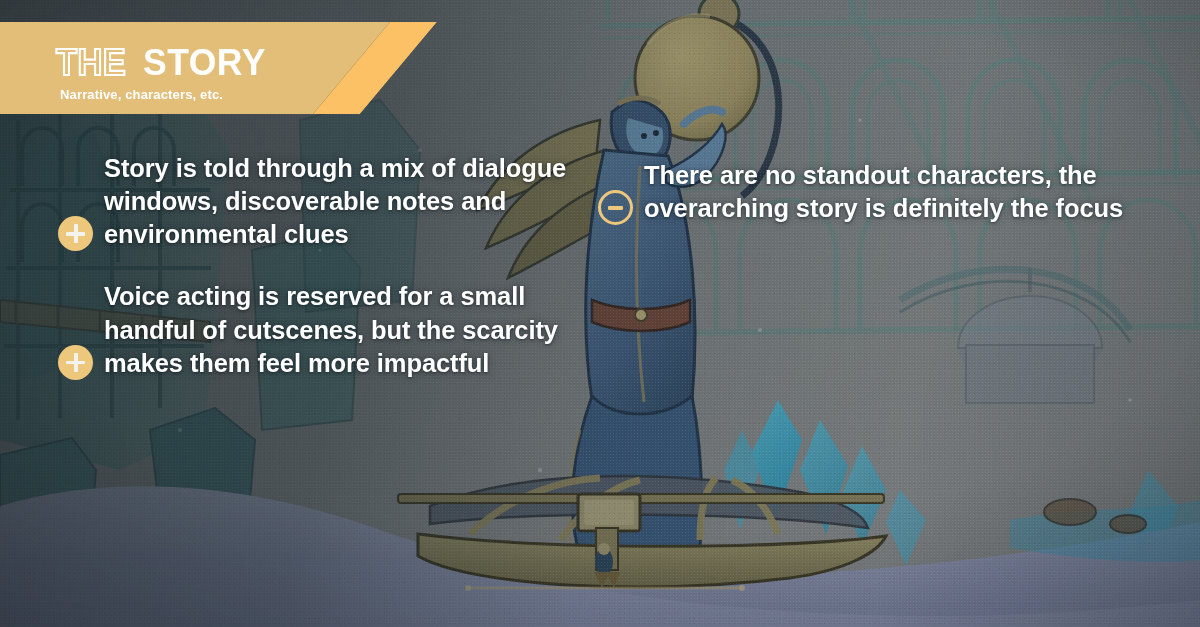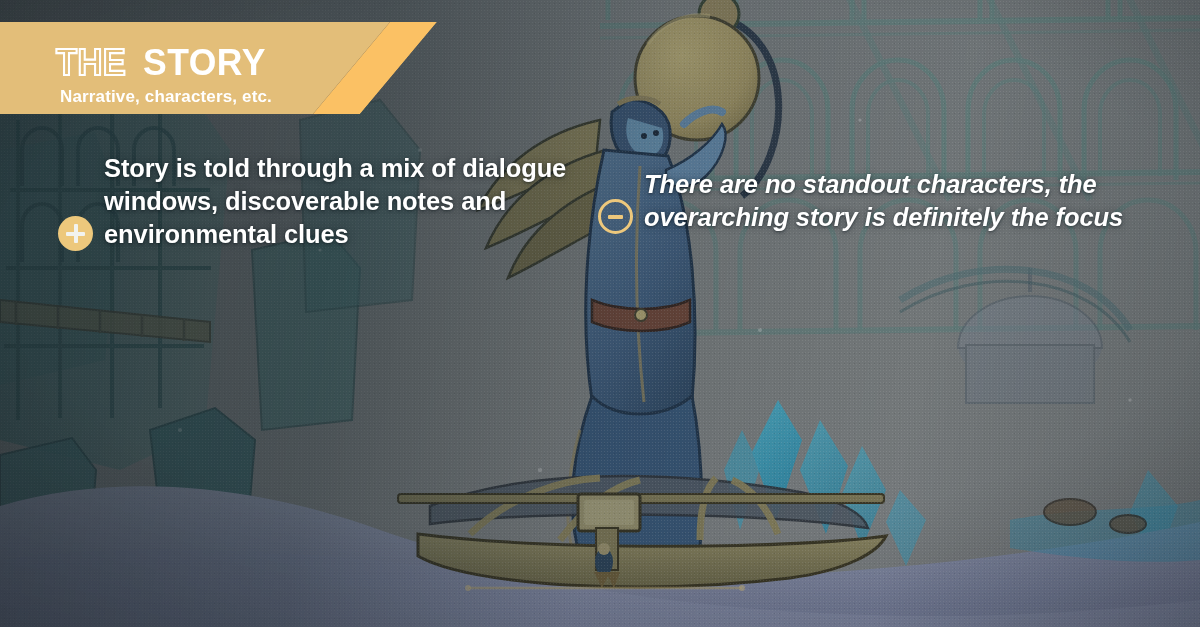--- a/index.html
+++ b/index.html
@@ -58,28 +58,28 @@
   }
   .title-outline{
     color:transparent;
     -webkit-text-stroke:2.2px #ffffff;
     text-shadow:none;
     transform:scaleX(.93);transform-origin:left bottom;
   }
   .title-solid{color:#ffffff;transform:scaleX(.96);transform-origin:left bottom;}
   .subtitle{
     position:absolute;left:60px;top:65px;
-    color:#ffffff;font-size:17px;font-weight:bold;letter-spacing:.15px;
+    color:#ffffff;font-size:13px;font-weight:bold;letter-spacing:.15px;
   }
 
   
   .cols{position:absolute;inset:0;}
   .col{position:absolute;}
   .col-left{left:58px;top:152px;width:510px;}
-  .col-right{left:598px;top:168px;width:570px;font-style:italic;}
+  .col-right{left:598px;top:159px;width:570px;}
 
   .point{display:flex;align-items:flex-end;gap:11px;margin-bottom:29px;}
   .point:last-child{margin-bottom:0;}
 
   .bullet-icon{flex:0 0 auto;width:35px;height:35px;margin-top:3px;position:relative;}
 
   
   .icon-plus{border-radius:50%;background:#edc87c;}
   .icon-plus::before,.icon-plus::after{
     content:"";position:absolute;background:#f2f3ef;border-radius:1px;
@@ -348,20 +348,24 @@
     <div class="subtitle">Narrative, characters, etc.</div>
   </div>
 
   <div class="cols">
 
     <div class="col col-left">
       <div class="point">
         <div class="bullet-icon icon-plus"></div>
         <div class="point-text">Story is told through a mix of dialogue windows, discoverable notes and environmental clues</div>
       </div>
+      <div class="point">
+        <div class="bullet-icon icon-plus"></div>
+        <div class="point-text">Voice acting is reserved for a small handful of cutscenes, but the scarcity makes them feel more impactful</div>
+      </div>
     </div>
 
     <div class="col col-right">
       <div class="point">
         <div class="bullet-icon icon-minus"></div>
         <div class="point-text">There are no standout characters, the overarching story is definitely the focus</div>
       </div>
     </div>
 
   </div>

